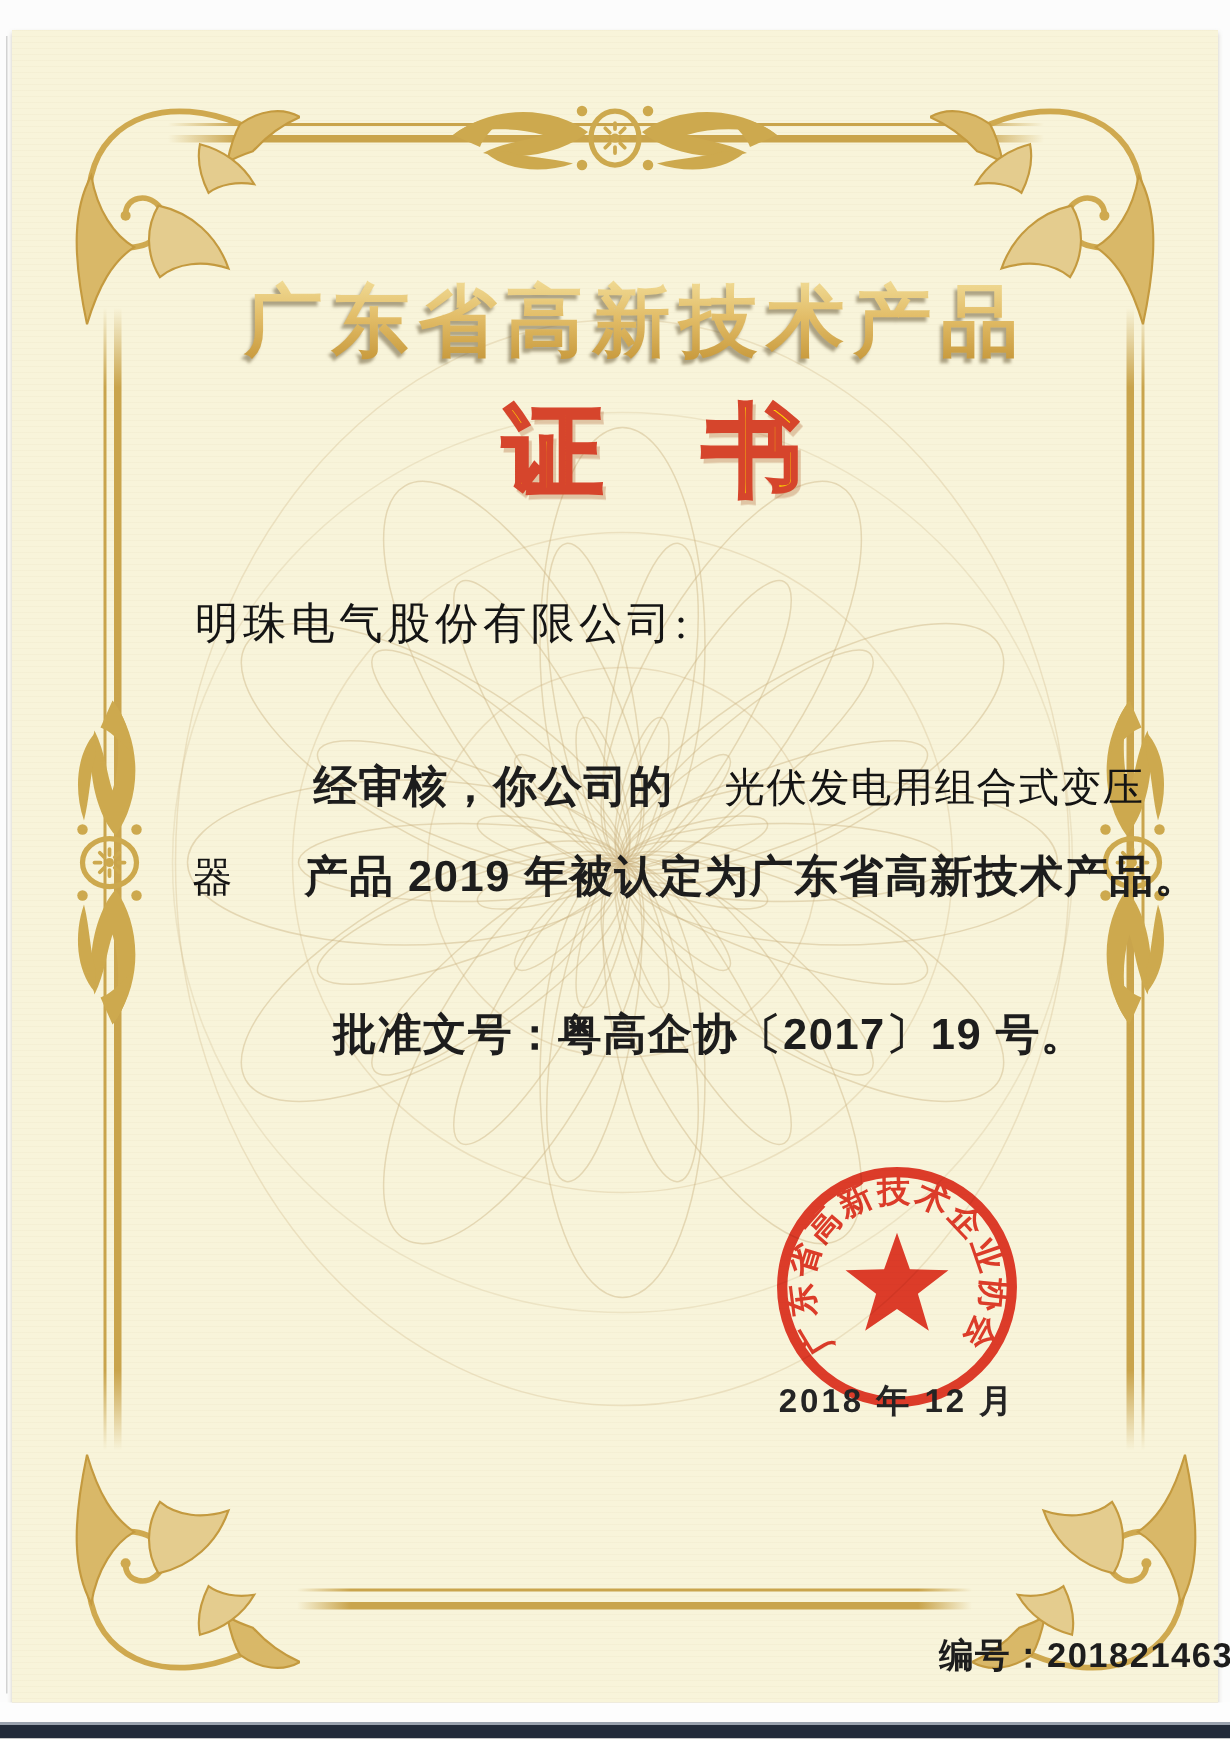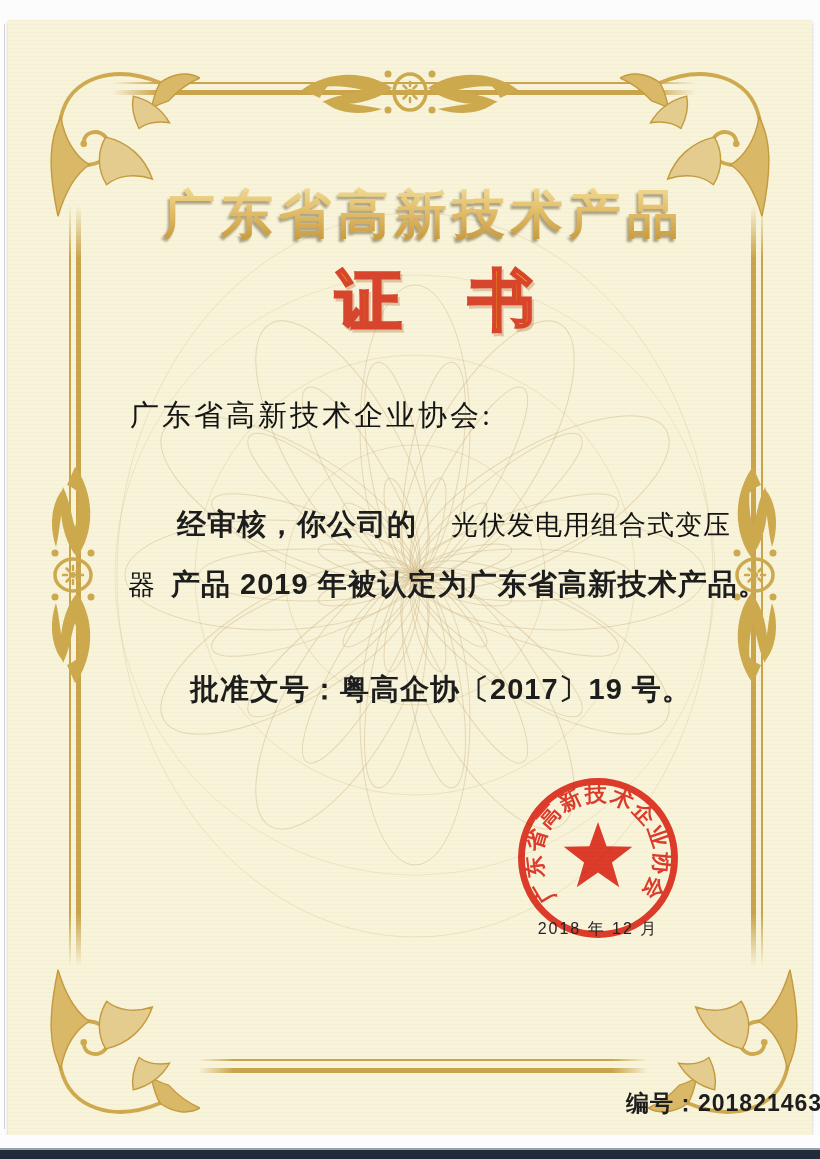--- a/index.html
+++ b/index.html
@@ -41,21 +41,21 @@
   .corner.bl{left:30px;top:946px;transform:scaleY(-1);}
   .corner.br{left:640px;top:946px;transform:scale(-1,-1);}
 
   
   .ornament{position:absolute;width:240px;height:64px;}
   .ornament.top {left:282px;top:40px;}
   .ornament.left{left:-55px;top:523px;transform:rotate(90deg);}
   .ornament.right{left:627px;top:523px;transform:rotate(-90deg);}
 
   
-  .hei{font-family:"Liberation Sans", sans-serif;font-weight:700;color:#1d1d1d;}
+  .hei{font-family:"Liberation Sans", sans-serif;font-weight:700;color:#1d1d1d;margin-left:32px;}
   .kai{font-family:"Liberation Serif", serif;font-weight:500;color:#141414;}
 
   .title{position:absolute;left:0;right:0;top:160px;text-align:center;padding-left:28px;
          font-family:"Liberation Sans", sans-serif;font-weight:700;
          font-size:52px;letter-spacing:6px;
          background:linear-gradient(180deg,#f4e2a0 0%,#e2bd68 45%,#bf8e2e 100%);
          -webkit-background-clip:text;background-clip:text;color:transparent;
          filter:drop-shadow(-2px 3px 1px rgba(110,95,60,.55));}
   .subtitle{position:absolute;left:0;right:0;top:236px;text-align:center;padding-left:12px;
          font-family:"Liberation Serif", serif;font-weight:700;
@@ -71,21 +71,21 @@
   .body-line2{position:absolute;left:120px;top:545px;white-space:nowrap;}
   .body-line2 .kai{font-size:27px;}
   .body-line2 .gap{display:inline-block;width:16px;}
   .body-line2 .hei{font-size:29px;letter-spacing:1px;}
   .approval{position:absolute;left:182px;top:650px;font-size:29px;letter-spacing:1px;white-space:nowrap;}
   .validity{position:absolute;left:182px;top:709px;font-size:28px;letter-spacing:2px;white-space:nowrap;}
 
   .seal{position:absolute;left:504px;top:752px;width:172px;height:172px;
         mix-blend-mode:multiply;opacity:.95;}
   .date-line{position:absolute;left:500px;top:899px;width:180px;text-align:center;
-        font-size:16px;font-weight:400;color:#242424;letter-spacing:2px;white-space:nowrap;}
+        font-size:22px;font-weight:700;color:#242424;letter-spacing:2px;white-space:nowrap;}
   .serial-line{position:absolute;left:618px;top:1068px;font-size:23px;font-weight:700;
         color:#1d1d1d;letter-spacing:1px;white-space:nowrap;}
 </style>
 </head>
 <body>
 
 <div class="scan">
 
   <div class="scan-edge-left"></div>
 
@@ -217,21 +217,21 @@
     <svg class="ornament left" viewBox="0 0 240 64">
         <use href="#rosetteShape"></use>
       </svg>
     <svg class="ornament right" viewBox="0 0 240 64">
         <use href="#rosetteShape"></use>
       </svg>
 
     <div class="title">广东省高新技术产品</div>
     <div class="subtitle">证 书</div>
 
-    <div class="salutation kai">广东省高新技术企业协会:</div>
+    <div class="salutation kai">明珠电气股份有限公司:</div>
 
     <div class="body-line1">
       <span class="hei">经审核，你公司的</span><span class="gap"></span><span class="kai">光伏发电用组合式变压</span>
     </div>
 
     <div class="body-line2">
       <span class="kai">器</span><span class="gap"></span><span class="hei">产品 2019 年被认定为广东省高新技术产品。</span>
     </div>
 
     <div class="approval hei">

